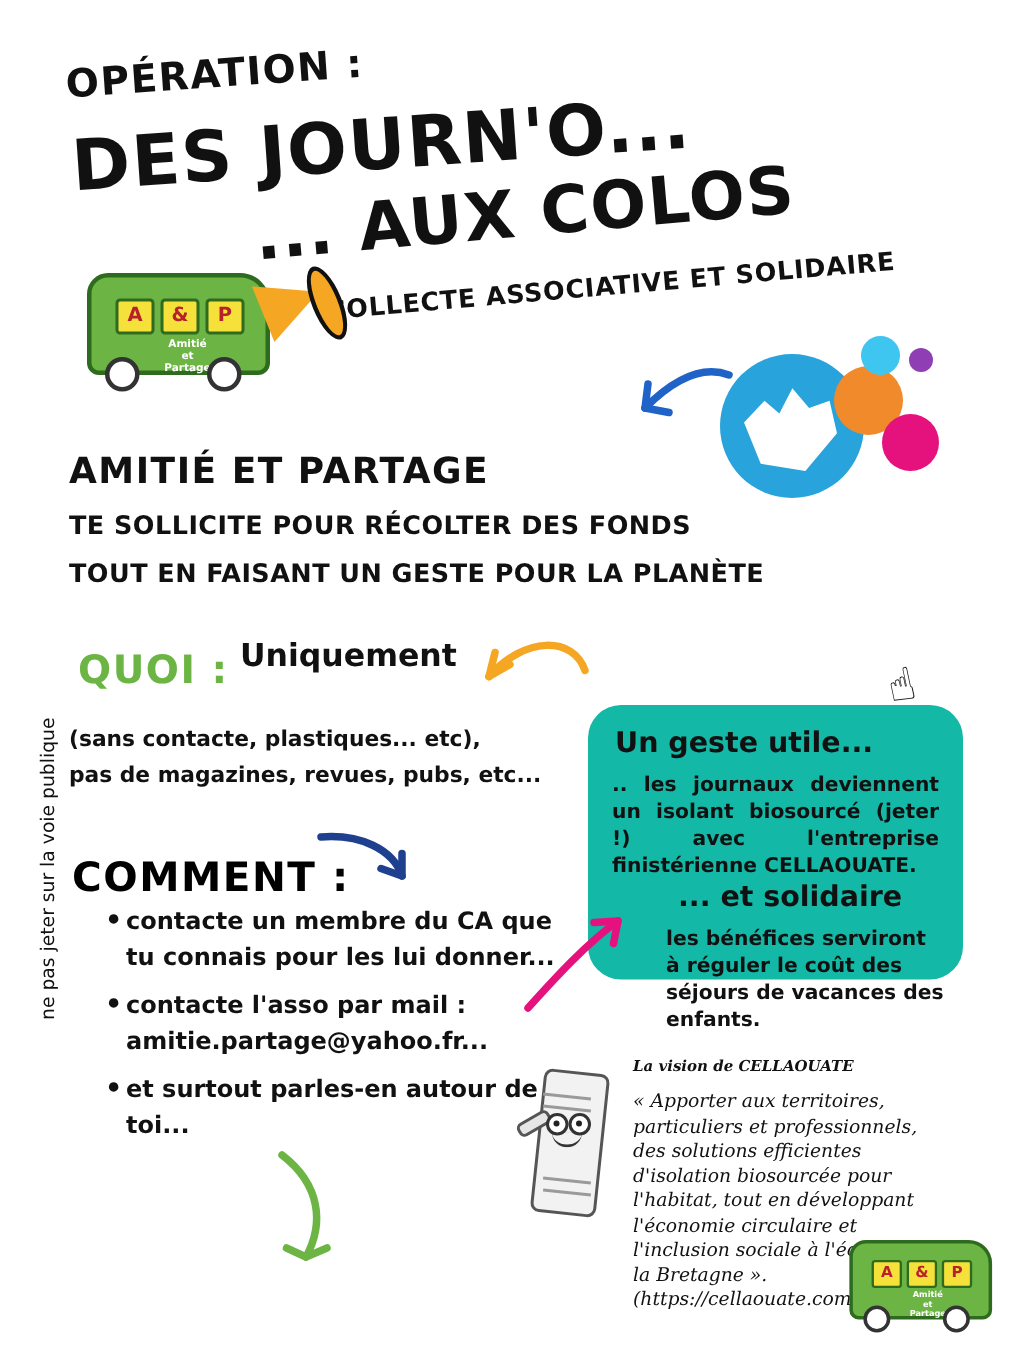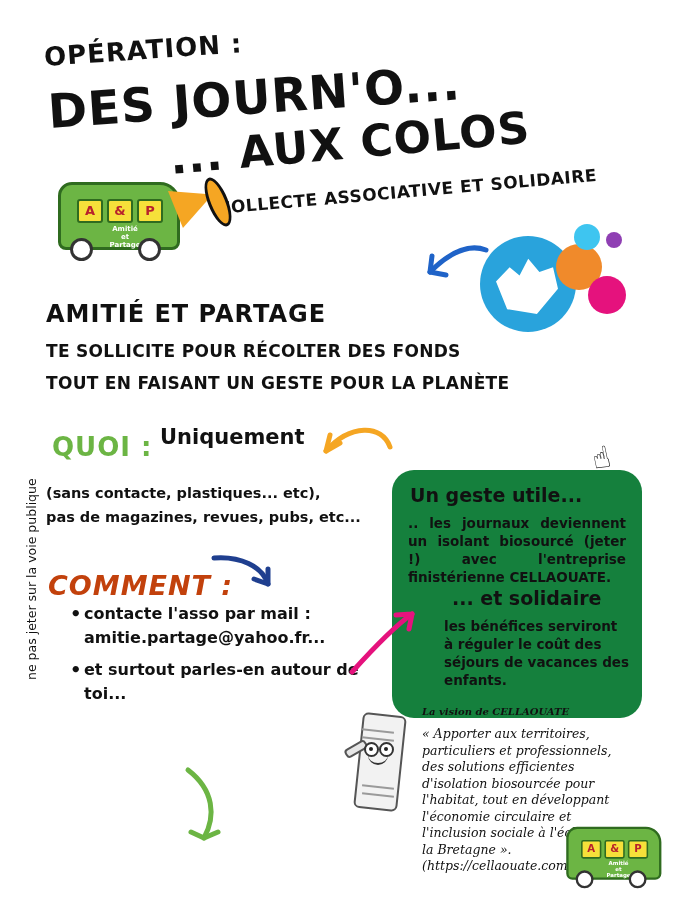--- a/index.html
+++ b/index.html
@@ -243,23 +243,22 @@
     font-weight: bold;
   }
 
   
   .comment-label {
     position: absolute;
     left: 48px; top: 570px;
     font-family: "DejaVu Sans", sans-serif;
     font-weight: bold;
     font-size: 27px;
-    color: #c2410c;
+    color: #000000;
     letter-spacing: 1px;
-    font-style: italic;
   }
   .comment-list {
     position: absolute;
     left: 56px; top: 602px;
     width: 300px;
     margin: 0;
     padding: 0 0 0 16px;
     list-style: none;
     font-family: "DejaVu Sans", sans-serif;
     font-size: 16px;
@@ -275,22 +274,22 @@
     content: "•";
     position: absolute;
     left: -2px; top: 0;
     font-size: 18px;
   }
 
   
   .bluebox {
     position: absolute;
     left: 392px; top: 470px;
-    width: 250px; height: 248px;
-    background: #15803d;
+    width: 250px; height: 183px;
+    background: #14b8a6;
     border-radius: 22px;
   }
   .bb-title {
     position: absolute;
     left: 18px; top: 14px;
     font-family: "DejaVu Sans", sans-serif;
     font-weight: bold;
     font-size: 19px;
   }
   .bb-body {
@@ -496,20 +495,21 @@
 
   <div class="quoi-label">QUOI :</div>
   <div class="quoi-value">
     <div>Uniquement</div>
   </div>
   <div class="quoi-note1">(sans contacte, plastiques... etc),</div>
   <div class="quoi-note2">pas de magazines, revues, pubs, etc...</div>
 
   <div class="comment-label">COMMENT :</div>
   <ul class="comment-list">
+    <li>contacte un membre du CA que tu connais pour les lui donner...</li>
     <li>contacte l'asso par mail : amitie.partage@yahoo.fr...</li>
     <li>et surtout parles-en autour de toi...</li>
   </ul>
 
   <div class="bluebox">
     <div class="bb-title">Un geste utile...</div>
     <div class="bb-body">.. les journaux deviennent un isolant biosourcé (jeter !) avec l'entreprise finistérienne CELLAOUATE.</div>
     <div class="bb-title2">... et solidaire</div>
     <div class="bb-body2">les bénéfices serviront à réguler le coût des séjours de vacances des enfants.</div>
   </div>

